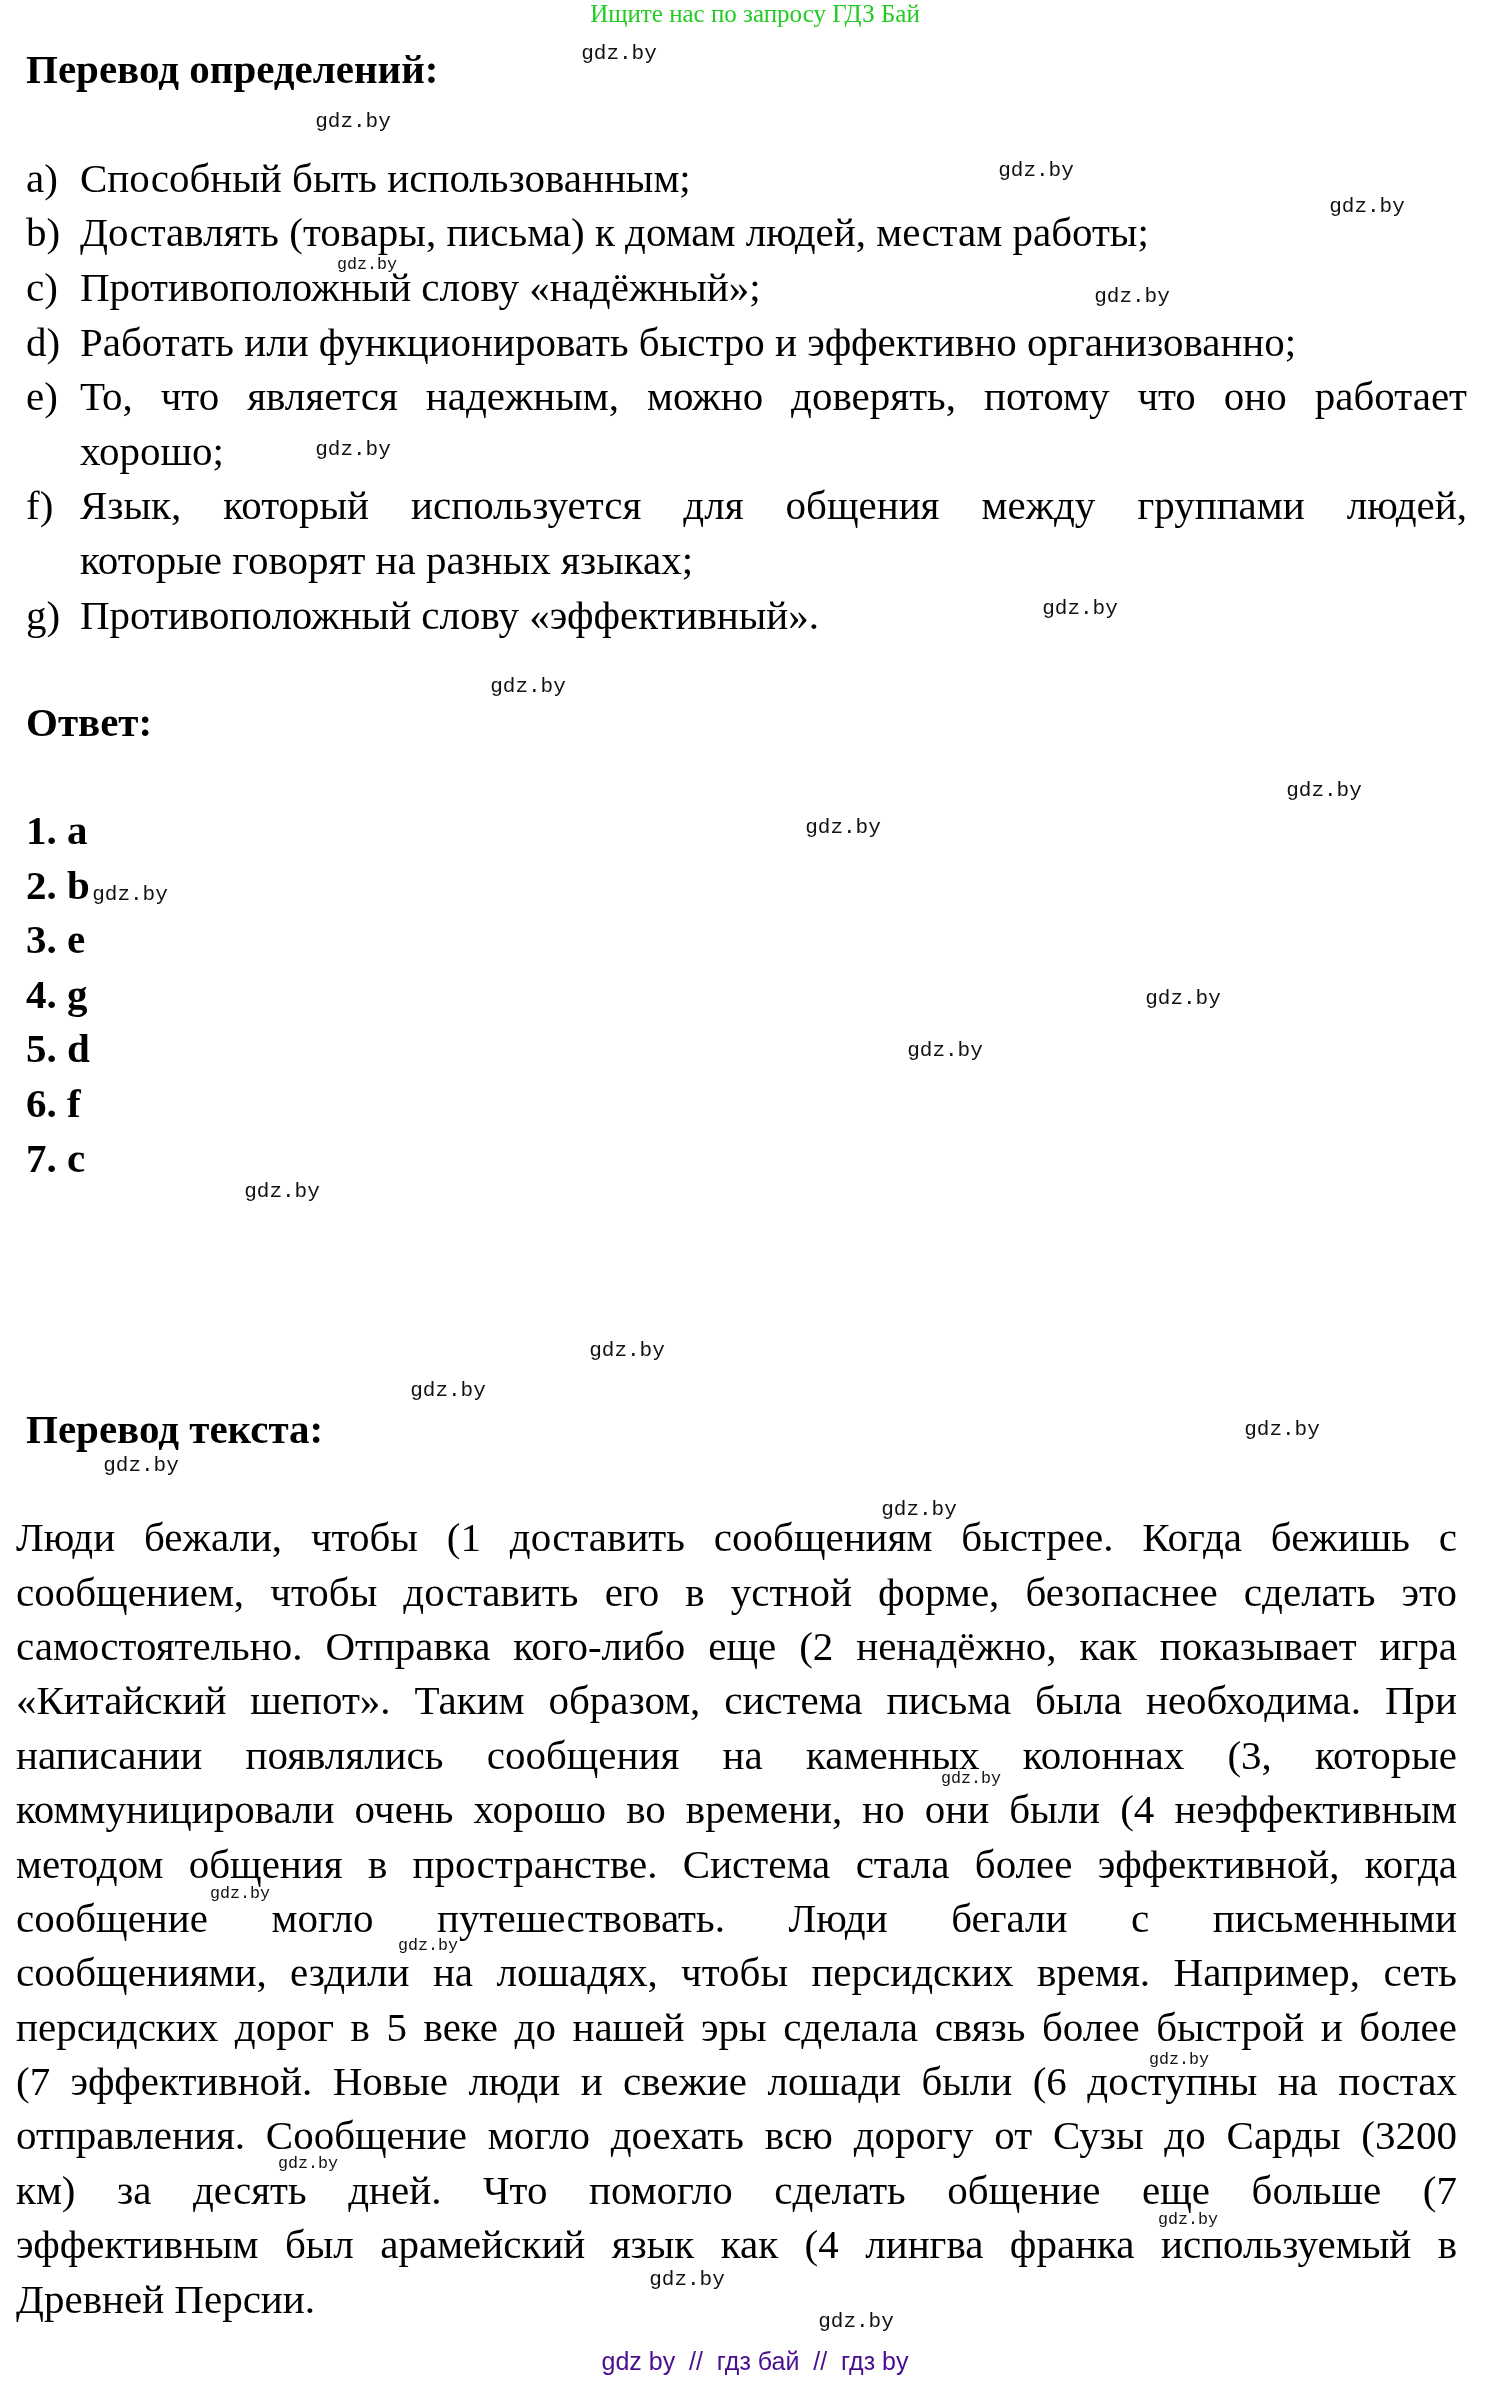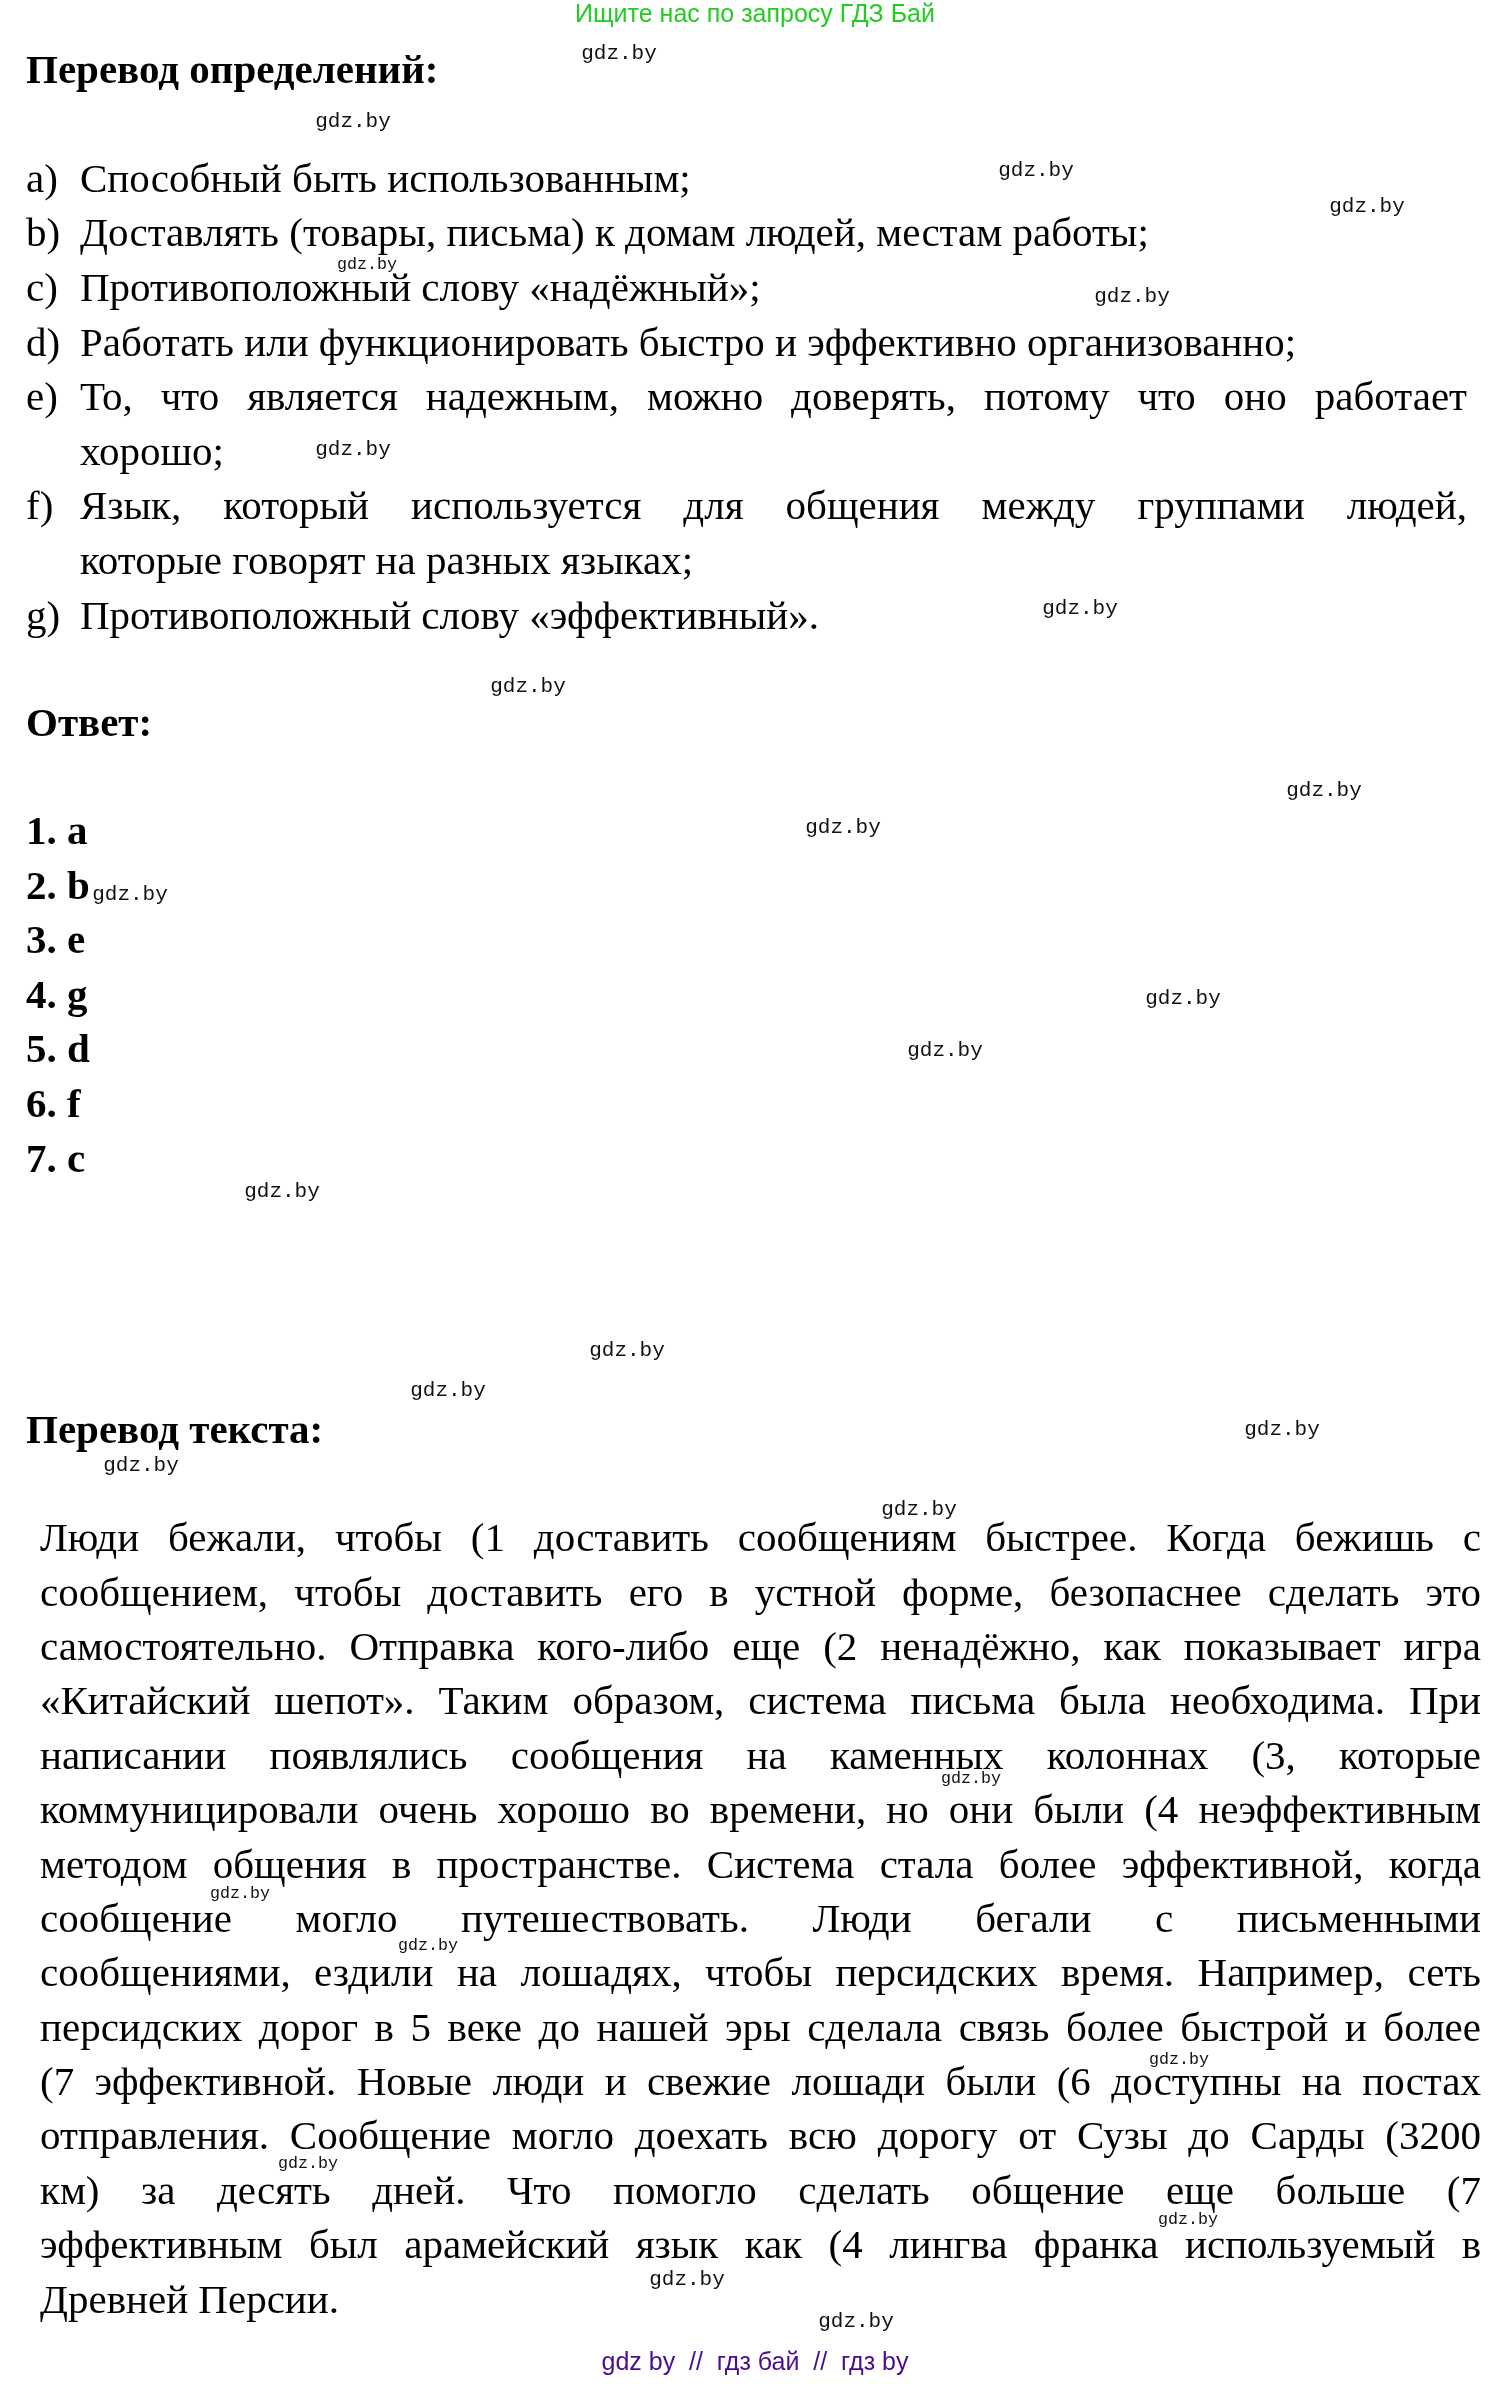--- a/index.html
+++ b/index.html
@@ -1,35 +1,35 @@
 <!DOCTYPE html>
 <html style="font-size:12px"><head>
 <meta charset="utf-8">
 <style>
   html, body { margin:0; padding:0; background:#ffffff; }
   body { width:1510px; height:2401px; position:relative; overflow:hidden; }
   .page { position:absolute; left:0; top:0; width:1510px; height:2401px; }
   .banner-top {
     position:absolute; left:0; top:0; width:1510px; text-align:center;
-    font-family:Liberation Sans, sans-serif; font-size:25px; line-height:27px;
+    font-family:Liberation Serif, serif; font-size:25px; line-height:27px;
     color:#22cc22;
   }
   .banner-bottom {
     position:absolute; left:0; top:2346px; width:1510px; text-align:center;
     font-family:"Liberation Sans", sans-serif; font-size:25px; line-height:30px;
     color:#4a0e8f; white-space:pre;
   }
   .serif { font-family:"Liberation Serif", serif; color:#000; }
   .heading { position:absolute; left:26px; font-size:41px; font-weight:bold; line-height:46px; }
   .line { position:absolute; font-size:41px; line-height:46px; white-space:nowrap; }
   .def-label { position:absolute; left:26px; font-size:41px; line-height:46px; }
   .def-text { position:absolute; left:80px; width:1387px; font-size:41px; line-height:46px; white-space:nowrap; }
   .justify { text-align:justify; text-align-last:justify; white-space:normal; }
   .answer { position:absolute; left:26px; font-size:41px; font-weight:bold; line-height:46px; }
-  .para-line { position:absolute; left:40px; width:1441px; font-size:41px; line-height:46px; white-space:normal; text-align:justify; text-align-last:justify; }
+  .para-line { position:absolute; left:16px; width:1441px; font-size:41px; line-height:46px; white-space:normal; text-align:justify; text-align-last:justify; }
   .para-line.last { text-align-last:left; }
   .wm {
     position:absolute; font-family:Liberation Mono, monospace; font-size:21px; line-height:23px;
     color:#111; transform:translate(-50%,-50%); white-space:nowrap;
   }
   .wm.small { font-size:16.7px; }
 </style>
 </head>
 <body>
 

